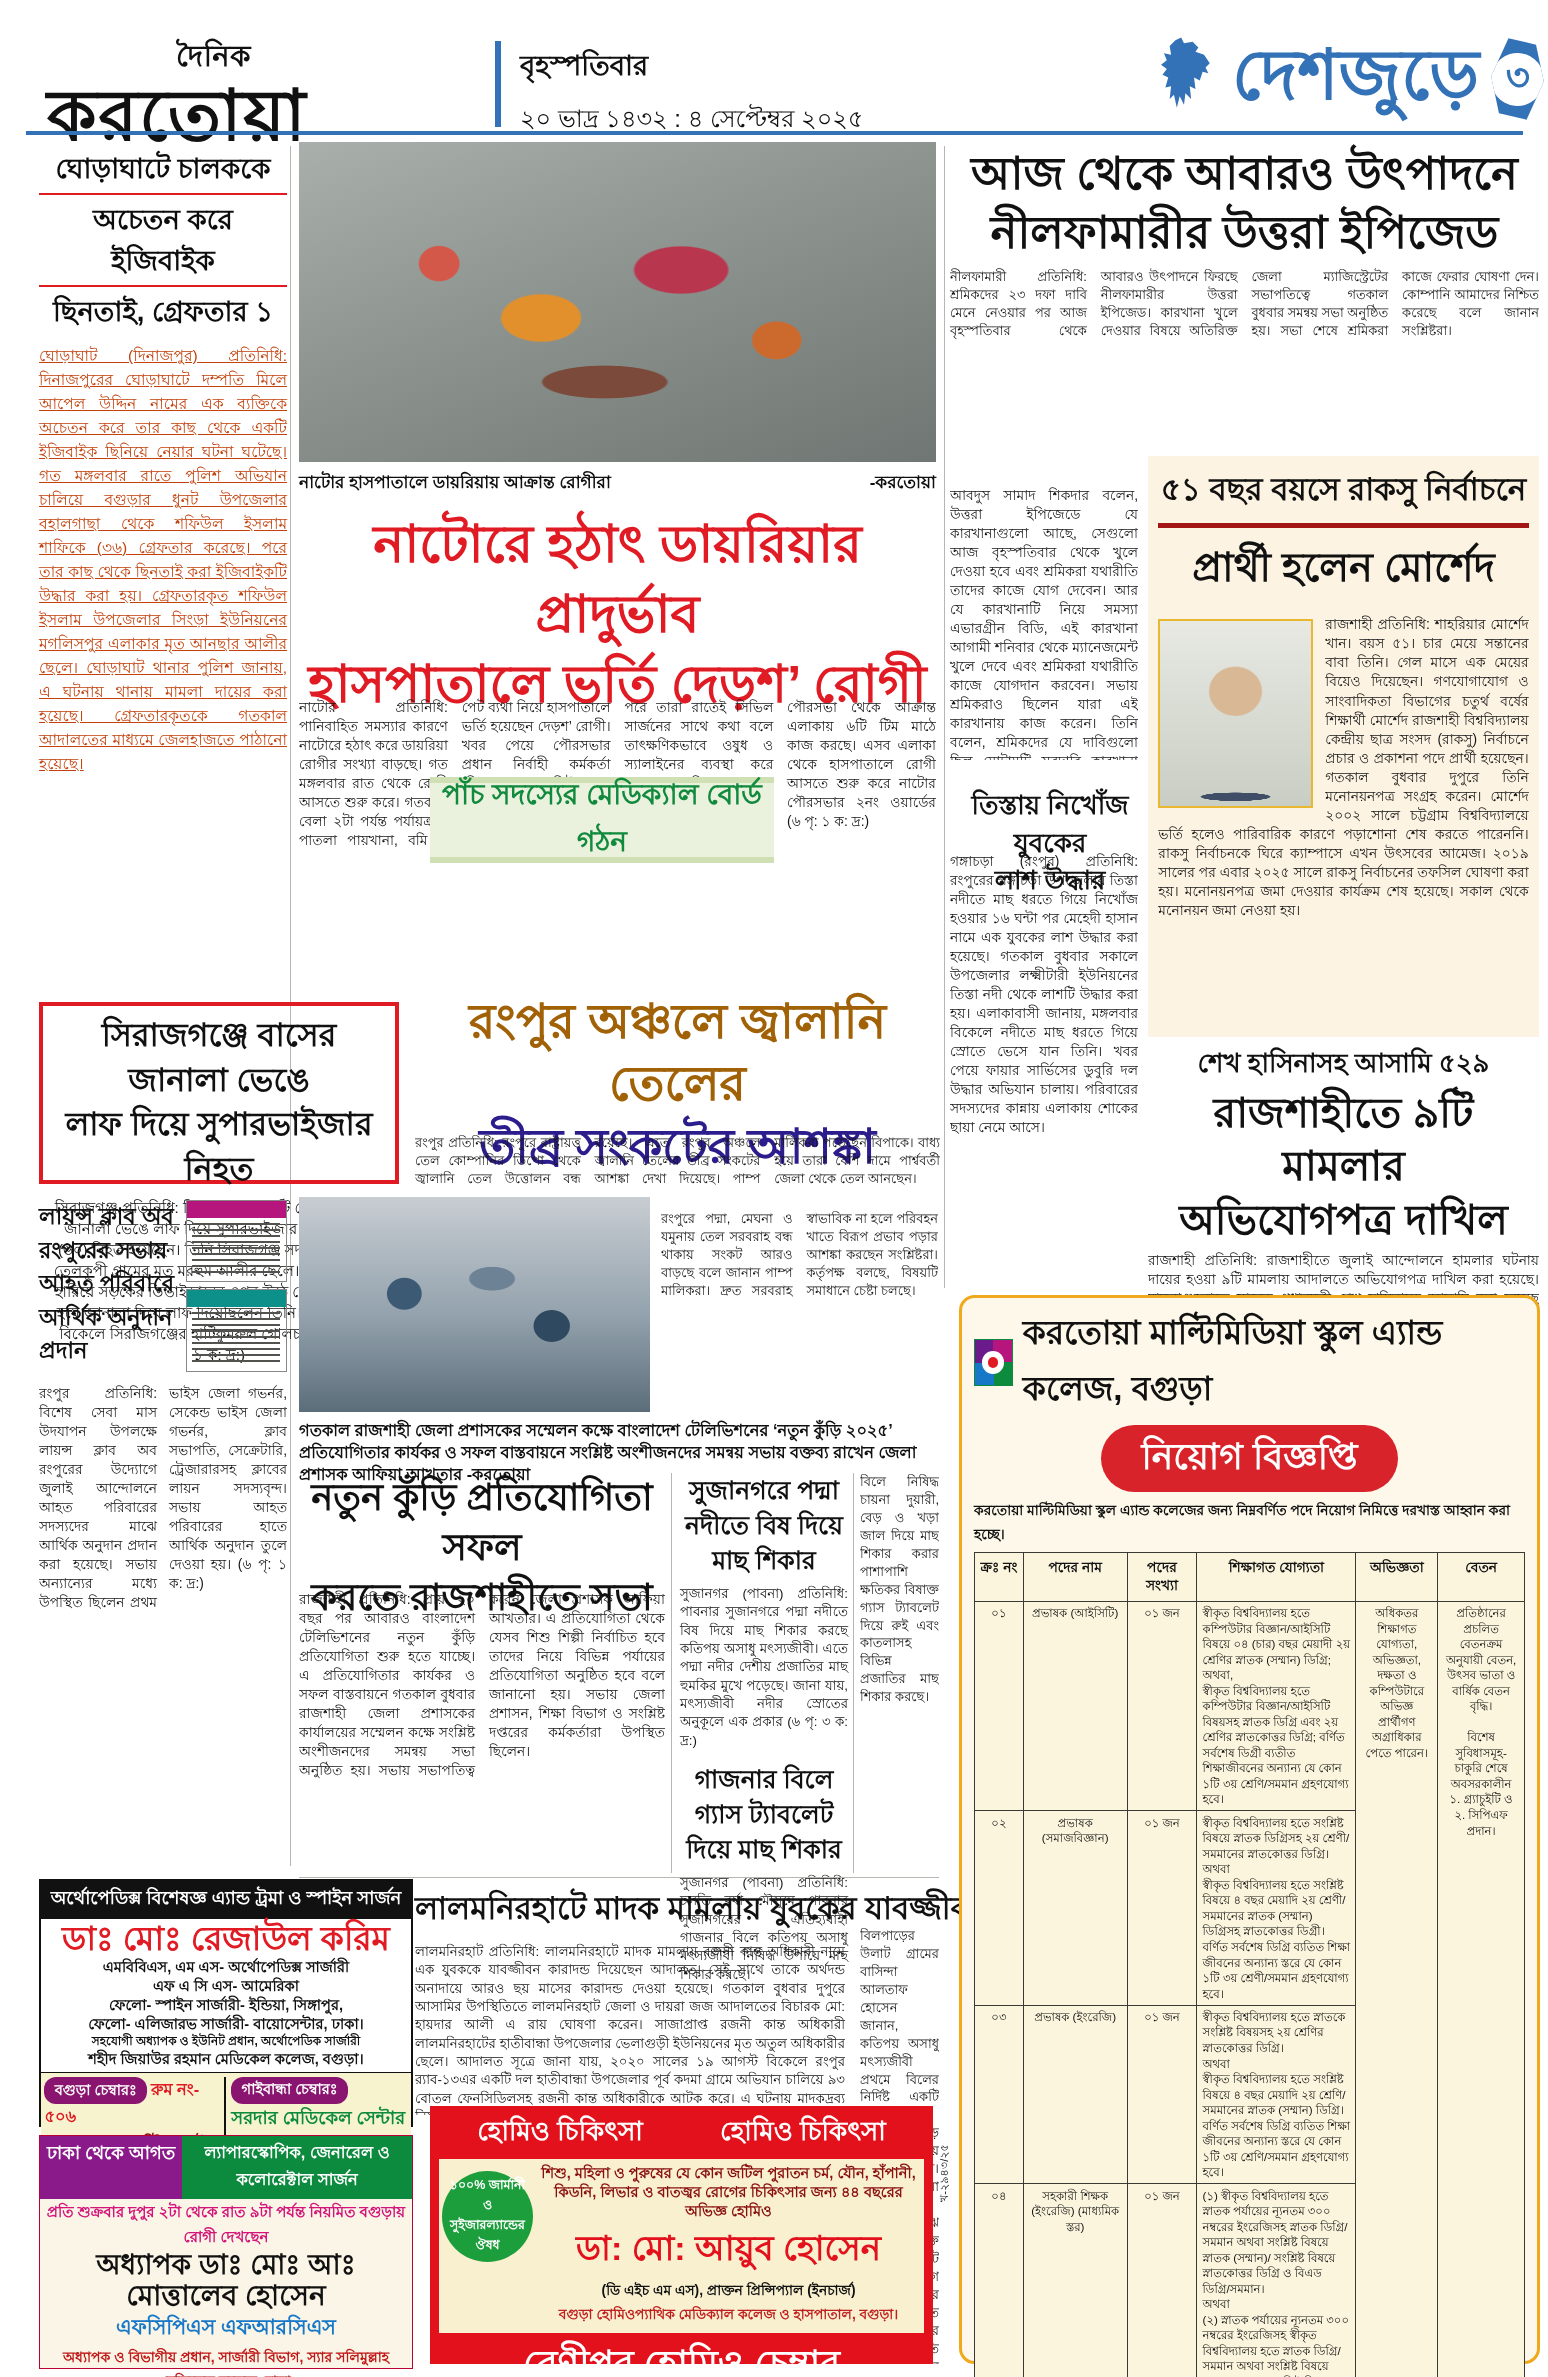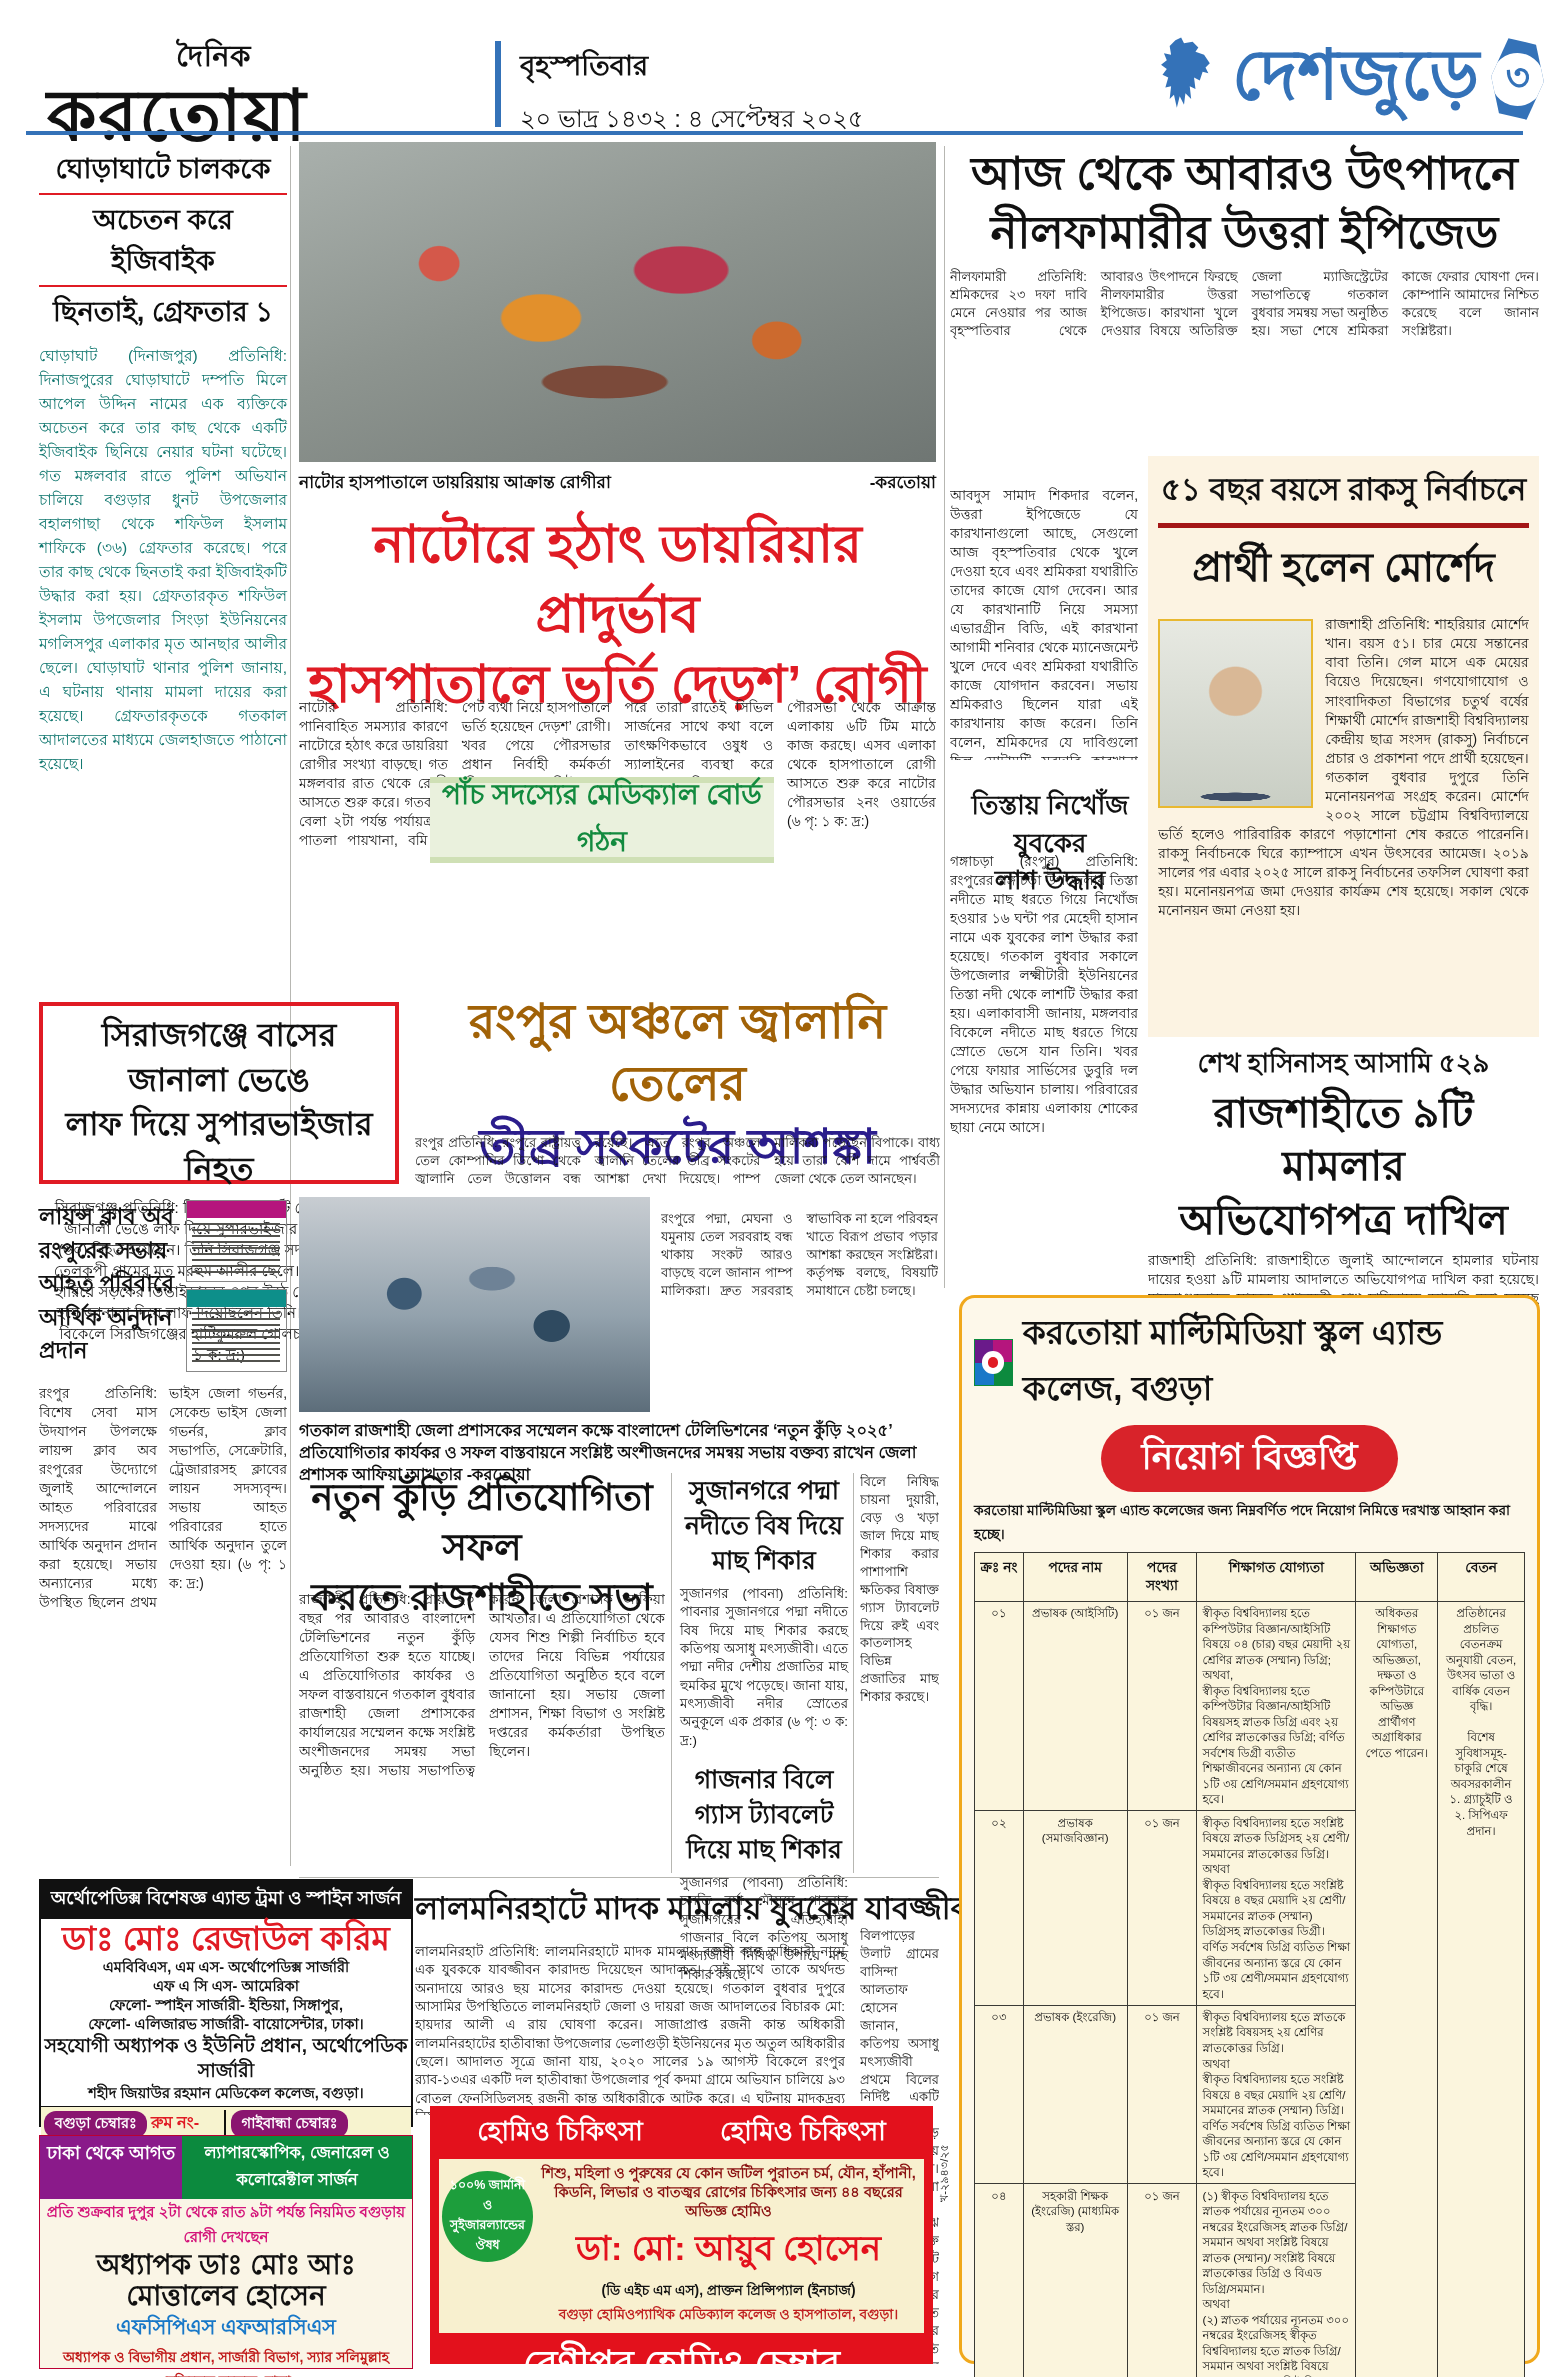--- a/index.html
+++ b/index.html
@@ -1,20 +1,20 @@
 <!DOCTYPE html>
 <html style="font-size:13.8px"><head>
 <meta charset="utf-8">
 <style>
   html,body{margin:0;padding:0;background:#e8e8e4;}
   #page{position:relative;width:1548px;height:2377px;background:#ffffff;
         font-family:"Liberation Sans","DejaVu Sans",sans-serif;color:#111;overflow:hidden;}
   .abs{position:absolute;}
   .c{text-align:center;} .b{font-weight:bold;} .pre{white-space:pre-line;}
-  .body-txt{font-size:14.6px;line-height:1.42;text-align:justify;color:#0f766e;}
+  .body-txt{font-size:14.6px;line-height:1.42;text-align:justify;color:#c2410c;text-decoration:underline;}
   .small-txt{font-size:13px;line-height:1.38;text-align:justify;color:#151515;}
   .cols2{column-count:2;column-gap:13.8px;}
   .cols3{column-count:3;column-gap:13.8px;}
   .cols4{column-count:4;column-gap:13.8px;}
   .vline{background:#b7b7b2;width:0.9px;}
   .hline{background:#b7b7b2;height:0.9px;}
   .red-rule{background:#e01b24;height:2.6px;}
   .headline-black{font-weight:800;color:#0d0d0d;}
   .photo{background:
     radial-gradient(closest-side at 22% 38%, #d4584a 0 14%, transparent 15%),
@@ -203,21 +203,21 @@
   </div>
   <div class="abs" style="left:936px;top:2202px;transform:rotate(-90deg);transform-origin:left top;font-size:11.2px;">খ-২৯৪৩/২৫</div>
 
   <div class="abs" style="left:39px;top:1879px;width:374px;height:248px;border:2.6px solid #111;box-sizing:border-box;background:#fff;">
     <div class="c" style="background:#111;color:#fff;font-size:18px;font-weight:bold;padding:3.4px 0;">অর্থোপেডিক্স বিশেষজ্ঞ এ্যান্ড ট্রমা ও স্পাইন সার্জন</div>
     <div class="c" style="color:#e01b24;font-size:33px;font-weight:900;line-height:1.2;">ডাঃ মোঃ রেজাউল করিম</div>
     <div class="c b" style="font-size:14.6px;line-height:1.3;">এমবিবিএস, এম এস- অর্থোপেডিক্স সার্জারী</div>
     <div class="c b" style="font-size:14.6px;line-height:1.3;">এফ এ সি এস- আমেরিকা</div>
     <div class="c b" style="font-size:14.6px;line-height:1.3;">ফেলো- স্পাইন সার্জারী- ইন্ডিয়া, সিঙ্গাপুর,</div>
     <div class="c b" style="font-size:14.6px;line-height:1.3;">ফেলো- এলিজারভ সার্জারী- বায়োসেন্টার, ঢাকা।</div>
-    <div class="c b" style="font-size:19px;line-height:1.3;">সহযোগী অধ্যাপক ও ইউনিট প্রধান, অর্থোপেডিক সার্জারী</div>
+    <div class="c b" style="font-size:12px;line-height:1.3;">সহযোগী অধ্যাপক ও ইউনিট প্রধান, অর্থোপেডিক সার্জারী</div>
     <div class="c b" style="font-size:14.6px;line-height:1.3;">শহীদ জিয়াউর রহমান মেডিকেল কলেজ, বগুড়া।</div>
     <div style="display:flex;gap:5.2px;background:#f7f3cf;border-top:1.7px solid #111;margin-top:3.4px;padding:3.4px;">
       <div style="flex:1;border-right:2.6px solid #111;padding-right:3.4px;">
         <span class="chamber-pill">বগুড়া চেম্বারঃ</span>
         <span style="color:#e01b24;font-weight:900;font-size:16.3px;">রুম নং- ৫০৬</span>
         <div style="color:#8a1010;font-size:15.5px;font-weight:900;">পপুলার ডায়াগনস্টিক সেন্টার লিঃ</div>
         <div style="font-size:11.6px;">ঠনঠনিয়া, শেরপুর রোড, বগুড়া।</div>
         <div style="font-size:13.8px;font-weight:bold;">মোবাইল: ০১৭৬৩- ১৫৪১৫৬</div>
         <div style="color:#e01b24;font-size:13px;font-weight:bold;">রোগী দেখার সময়:</div>
         <div style="font-size:10.8px;">বিকাল ৩টা থেকে রাত ৮টা পর্যন্ত (সোমবার ও শুক্রবার বন্ধ)</div>

